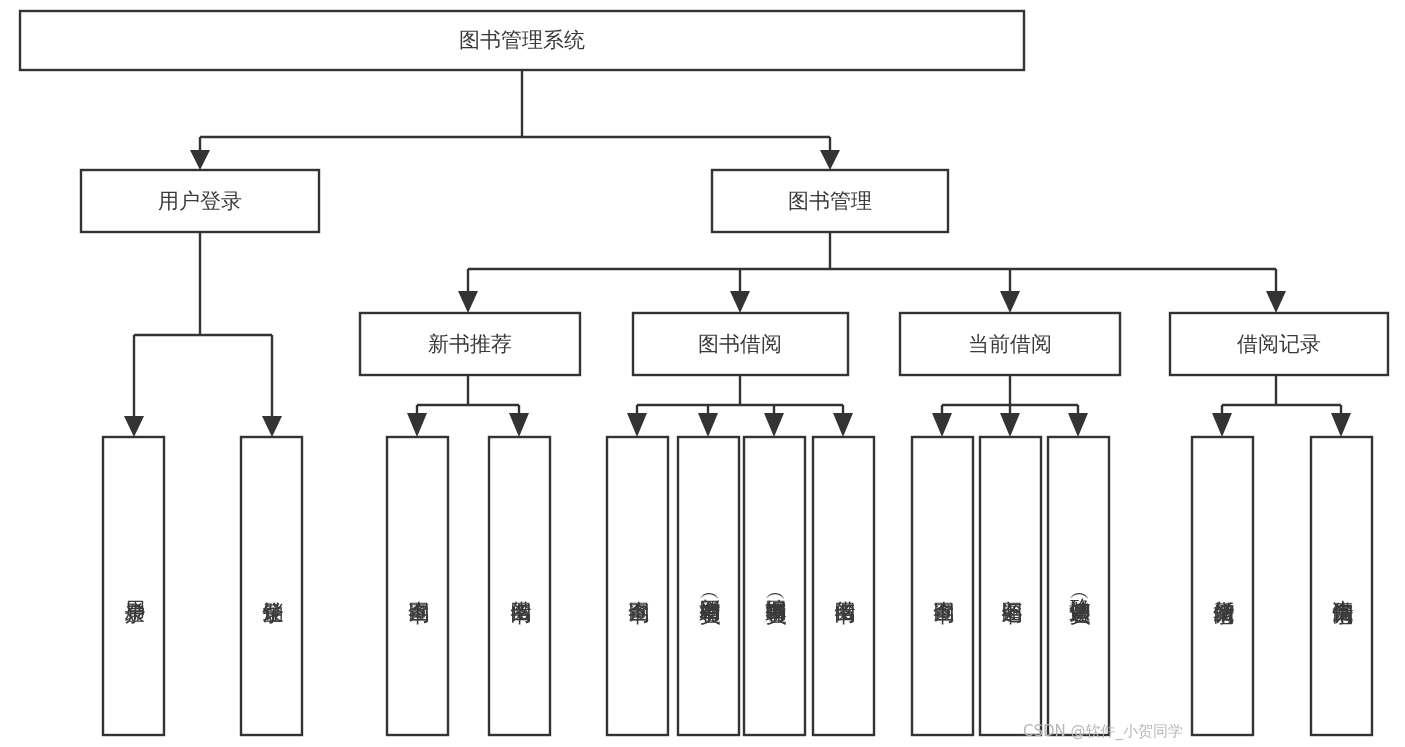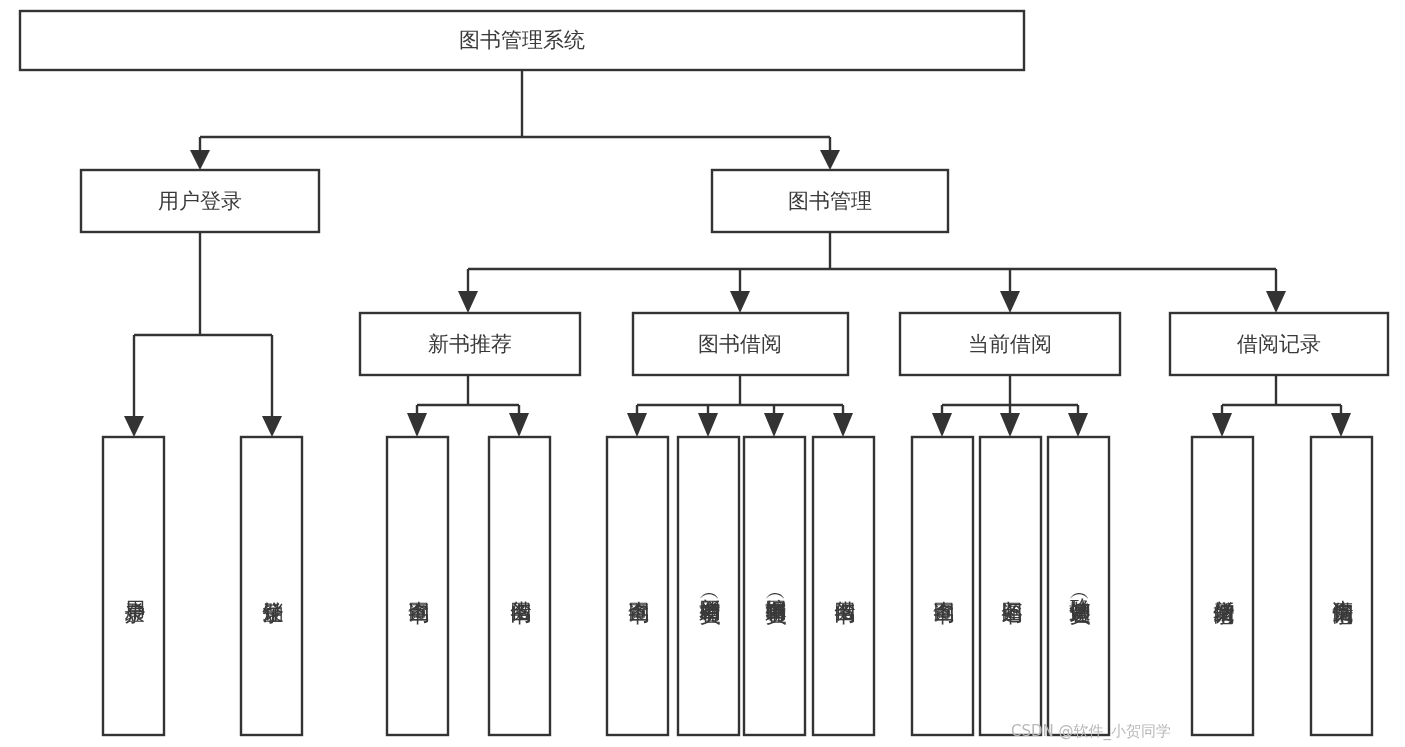--- a/index.html
+++ b/index.html
@@ -14,21 +14,21 @@
   .arrow-head{fill:#333333;}
   .node-label{
     fill:#3a3a3a;
     font-family:"DejaVu Sans","Liberation Sans",sans-serif;
     text-anchor:middle;
     dominant-baseline:middle;
   }
   .node-label.horiz{font-size:21px;}
   .node-label.vert{font-size:21px;writing-mode:vertical-rl;letter-spacing:1px;}
   .watermark{
-    position:absolute;right:22px;bottom:6px;
+    position:absolute;right:10px;bottom:6px;
     font-family:"DejaVu Sans","Liberation Sans",sans-serif;
     font-size:15px;color:#b8b8b8;white-space:nowrap;pointer-events:none;
   }
 </style>
 </head>
 <body>
 
 <div id="diagram-root">
 
   <svg id="tree" viewBox="0 0 1405 747">

